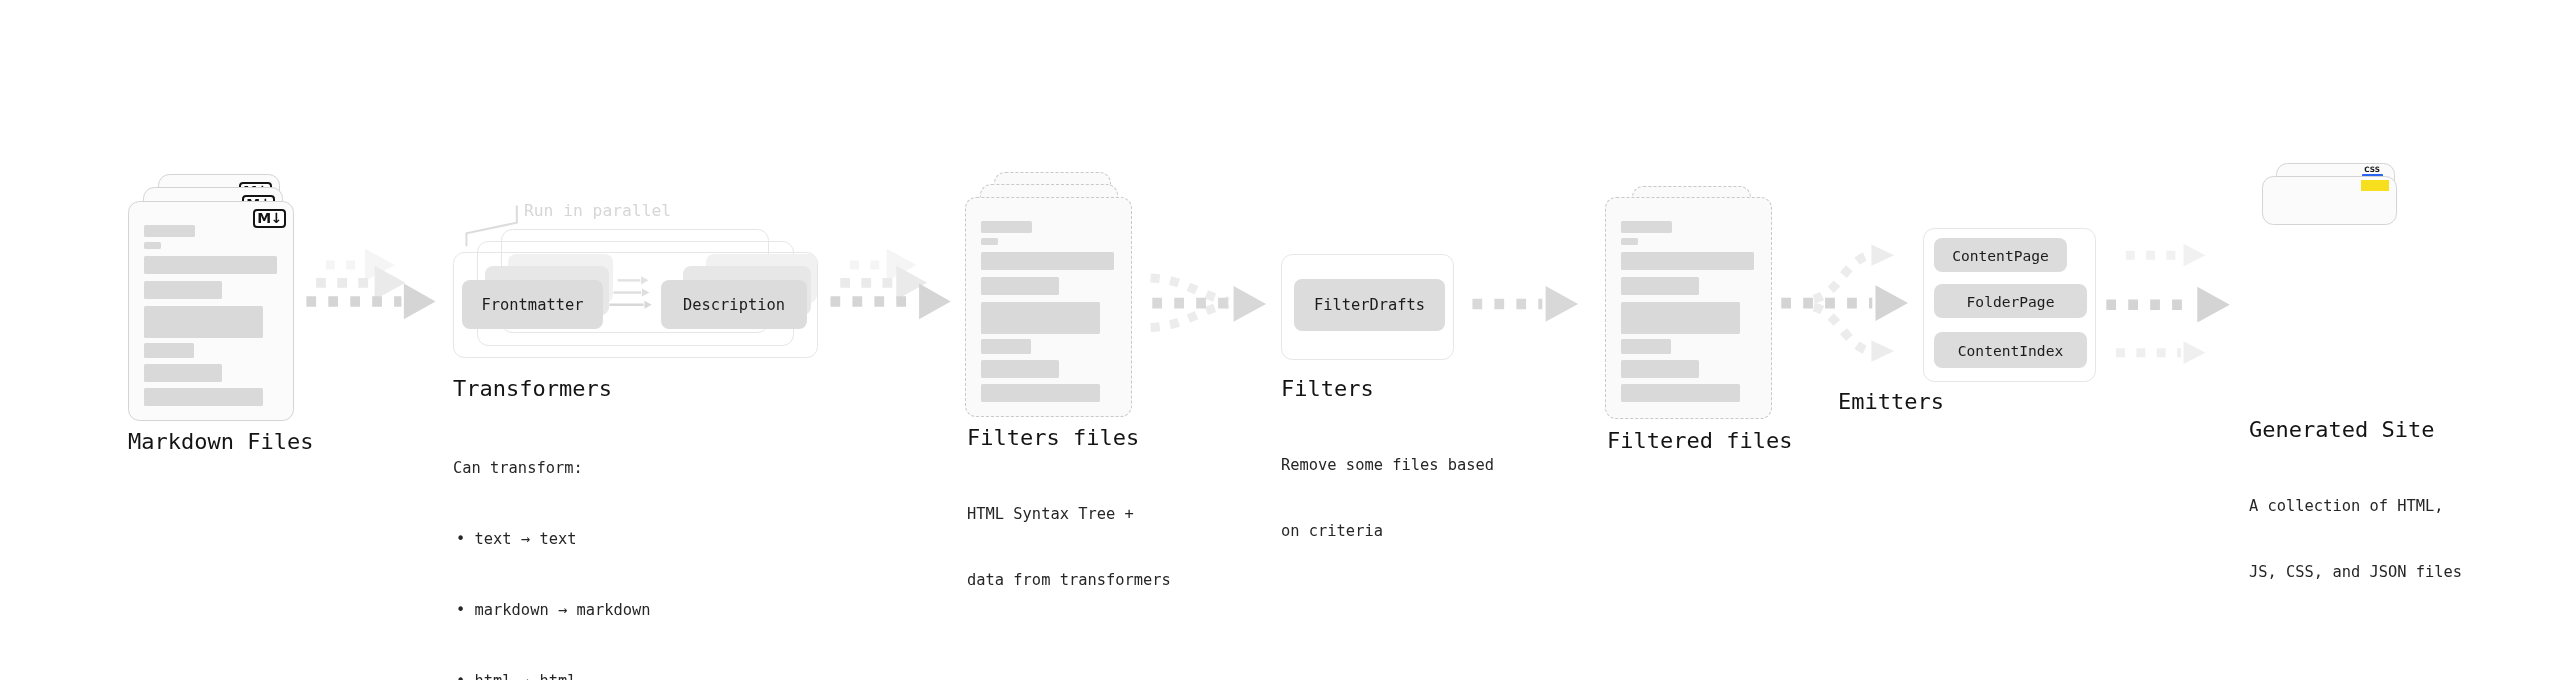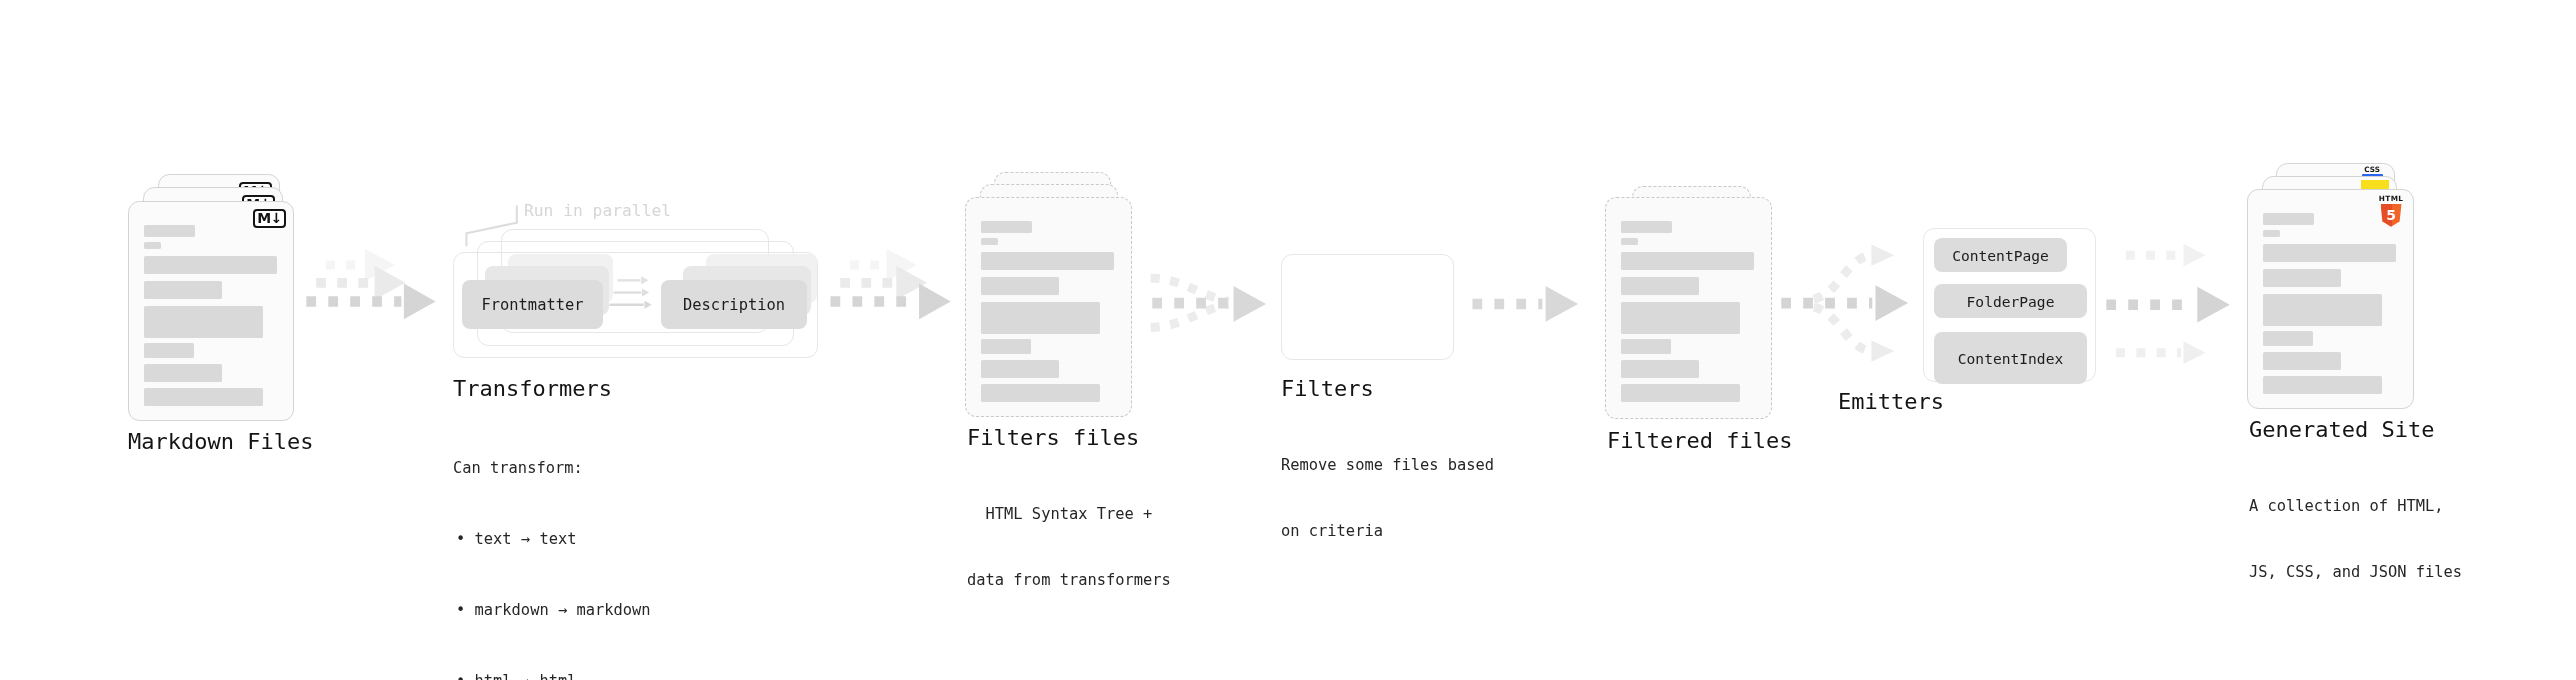--- a/index.html
+++ b/index.html
@@ -167,26 +167,27 @@
     <div class="bar" style="left:15.4px;top:23px;width:51px;height:12.2px"></div>
     <div class="bar" style="left:15.4px;top:40px;width:17px;height:6.5px"></div>
     <div class="bar" style="left:15.4px;top:54px;width:133px;height:18px"></div>
     <div class="bar" style="left:15.4px;top:79px;width:78px;height:18px"></div>
     <div class="bar" style="left:15.4px;top:104px;width:119px;height:32px"></div>
     <div class="bar" style="left:15.4px;top:141px;width:50px;height:14.6px"></div>
     <div class="bar" style="left:15.4px;top:162px;width:78px;height:18px"></div>
     <div class="bar" style="left:15.4px;top:186px;width:119px;height:18px"></div>
   </div>
   <div class="title" style="left:967px;top:425px;">Filters files</div>
-  <div class="note" style="left:967px;top:459px;line-height:22px;text-align:center;">
+  <div class="note" style="left:967px;top:459px;line-height:22px;">
     <div>HTML Syntax Tree +</div>
     <div>data from transformers</div>
   </div>
 
   <div class="container-box" style="left:1281px;top:254px;width:173px;height:106px;"></div>
+  <div class="gbox" style="left:1294px;top:279px;width:151px;height:52px;">FilterDrafts</div>
   <div class="title" style="left:1281px;top:376px;">Filters</div>
   <div class="note" style="left:1281px;top:410px;line-height:22px;">
     <div>Remove some files based</div>
     <div>on criteria</div>
   </div>
 
   <div class="doc dashed" style="left:1632px;top:186px;width:119px;height:49px;"></div>
   <div class="doc dashed" style="left:1605px;top:197px;width:167px;height:222px;">
     <div class="bar" style="left:15.4px;top:23px;width:51px;height:12.2px"></div>
     <div class="bar" style="left:15.4px;top:40px;width:17px;height:6.5px"></div>
@@ -195,48 +196,32 @@
     <div class="bar" style="left:15.4px;top:104px;width:119px;height:32px"></div>
     <div class="bar" style="left:15.4px;top:141px;width:50px;height:14.6px"></div>
     <div class="bar" style="left:15.4px;top:162px;width:78px;height:18px"></div>
     <div class="bar" style="left:15.4px;top:186px;width:119px;height:18px"></div>
   </div>
   <div class="title" style="left:1607px;top:428px;">Filtered files</div>
 
   <div class="container-box" style="left:1923px;top:228px;width:173px;height:154px;"></div>
   <div class="gbox" style="left:1934px;top:238px;width:133px;height:34px;font-size:14.6px;">ContentPage</div>
   <div class="gbox" style="left:1934px;top:284px;width:153px;height:34px;font-size:14.6px;">FolderPage</div>
-  <div class="gbox" style="left:1934px;top:332px;width:153px;height:52px;font-size:14.6px;">ContentIndex</div>
+  <div class="gbox" style="left:1934px;top:332px;width:153px;height:36px;font-size:14.6px;">ContentIndex</div>
   <div class="title" style="left:1838px;top:389px;">Emitters</div>
 
   <div class="doc" style="left:2276px;top:163px;width:119px;height:49px;">
     <span class="badge-css">
       <span class="w">CSS</span>
       <span class="u"></span>
     </span>
   </div>
   <div class="doc" style="left:2262px;top:176px;width:135px;height:49px;">
     <span class="badge-js"></span>
   </div>
-  <div class="doc" style="left:2247px;top:189px;width:167px;height:220px;">
-    <div class="badge-html5">
-      <span class="w">HTML</span>
-      <div class="shield">
-        <span>5</span>
-      </div>
-    </div>
-    <div class="bar" style="left:15.4px;top:23px;width:51px;height:12.2px"></div>
-    <div class="bar" style="left:15.4px;top:40px;width:17px;height:6.5px"></div>
-    <div class="bar" style="left:15.4px;top:54px;width:133px;height:18px"></div>
-    <div class="bar" style="left:15.4px;top:79px;width:78px;height:18px"></div>
-    <div class="bar" style="left:15.4px;top:104px;width:119px;height:32px"></div>
-    <div class="bar" style="left:15.4px;top:141px;width:50px;height:14.6px"></div>
-    <div class="bar" style="left:15.4px;top:162px;width:78px;height:18px"></div>
-    <div class="bar" style="left:15.4px;top:186px;width:119px;height:18px"></div>
-  </div>
   <div class="title" style="left:2249px;top:417px;">Generated Site</div>
   <div class="note" style="left:2249px;top:451px;line-height:22px;">
     <div>A collection of HTML,</div>
     <div>JS, CSS, and JSON files</div>
   </div>
 
 </div>
 
 
 </body></html>

